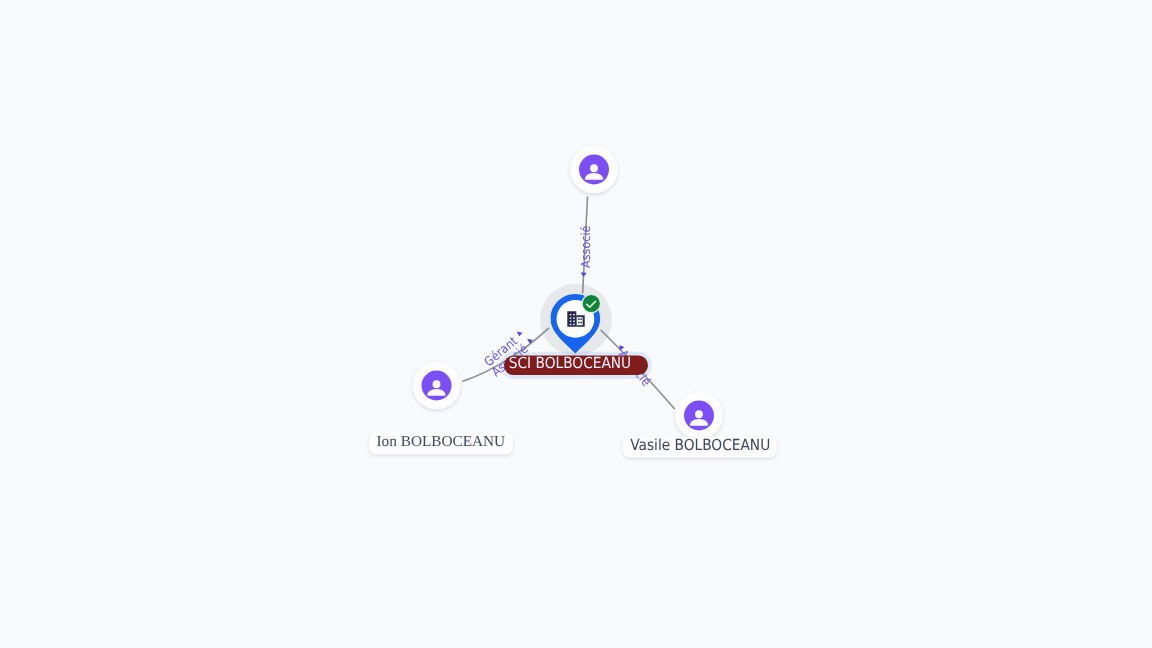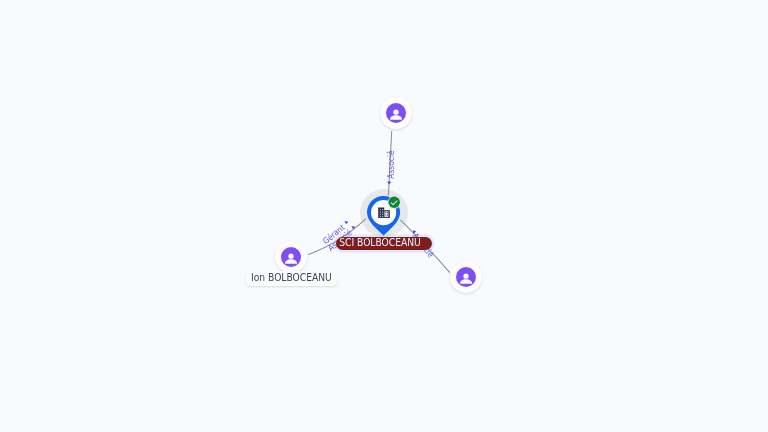--- a/index.html
+++ b/index.html
@@ -106,30 +106,31 @@
   </div>
 
   <div class="pnode" style="left:274.5px;top:240.5px;">
     <div class="pavatar">
       <svg width="20" height="20" viewBox="0 0 20 20" fill="#fbfaff">
         <circle cx="10" cy="9.2" r="2.62"></circle>
         <path d="M10 12.3 C6.35 12.3 3.95 14.25 3.95 16.35 C3.95 16.62 4.15 16.8 4.42 16.8 H15.58 C15.85 16.8 16.05 16.62 16.05 16.35 C16.05 14.25 13.65 12.3 10 12.3 Z"></path>
       </svg>
     </div>
   </div>
-  <div class="nlabel" style="left:246px;top:271px;">Ion BOLBOCEANU</div>
+  <div class="nlabel" style="left:246px;top:288px;font-family:Liberation Serif, serif;">Ion BOLBOCEANU</div>
 
   <div class="pnode" style="left:450px;top:260.5px;">
     <div class="pavatar">
       <svg width="20" height="20" viewBox="0 0 20 20" fill="#fbfaff">
         <circle cx="10" cy="9.2" r="2.62"></circle>
         <path d="M10 12.3 C6.35 12.3 3.95 14.25 3.95 16.35 C3.95 16.62 4.15 16.8 4.42 16.8 H15.58 C15.85 16.8 16.05 16.62 16.05 16.35 C16.05 14.25 13.65 12.3 10 12.3 Z"></path>
       </svg>
     </div>
   </div>
+  <div class="nlabel" style="left:415.2px;top:290.6px;">Vasile BOLBOCEANU</div>
 
   <div class="elabel" style="left:375.5px;top:159.2px;width:30px;line-height:11px;text-align:center;transform:rotate(-90deg);">Associé</div>
 
   <div class="elabel" style="left:321.3px;top:228.5px;width:26px;line-height:11px;text-align:center;transform:rotate(-39.5deg);">Gérant</div>
   <div class="elabel" style="left:325.3px;top:234.8px;width:30px;line-height:11px;text-align:center;transform:rotate(-39.5deg);">Associé</div>
 
   <div class="elabel" style="left:407.5px;top:239.5px;width:30px;line-height:11px;text-align:center;transform:rotate(51deg);">Associé</div>
 
 </div>
 

